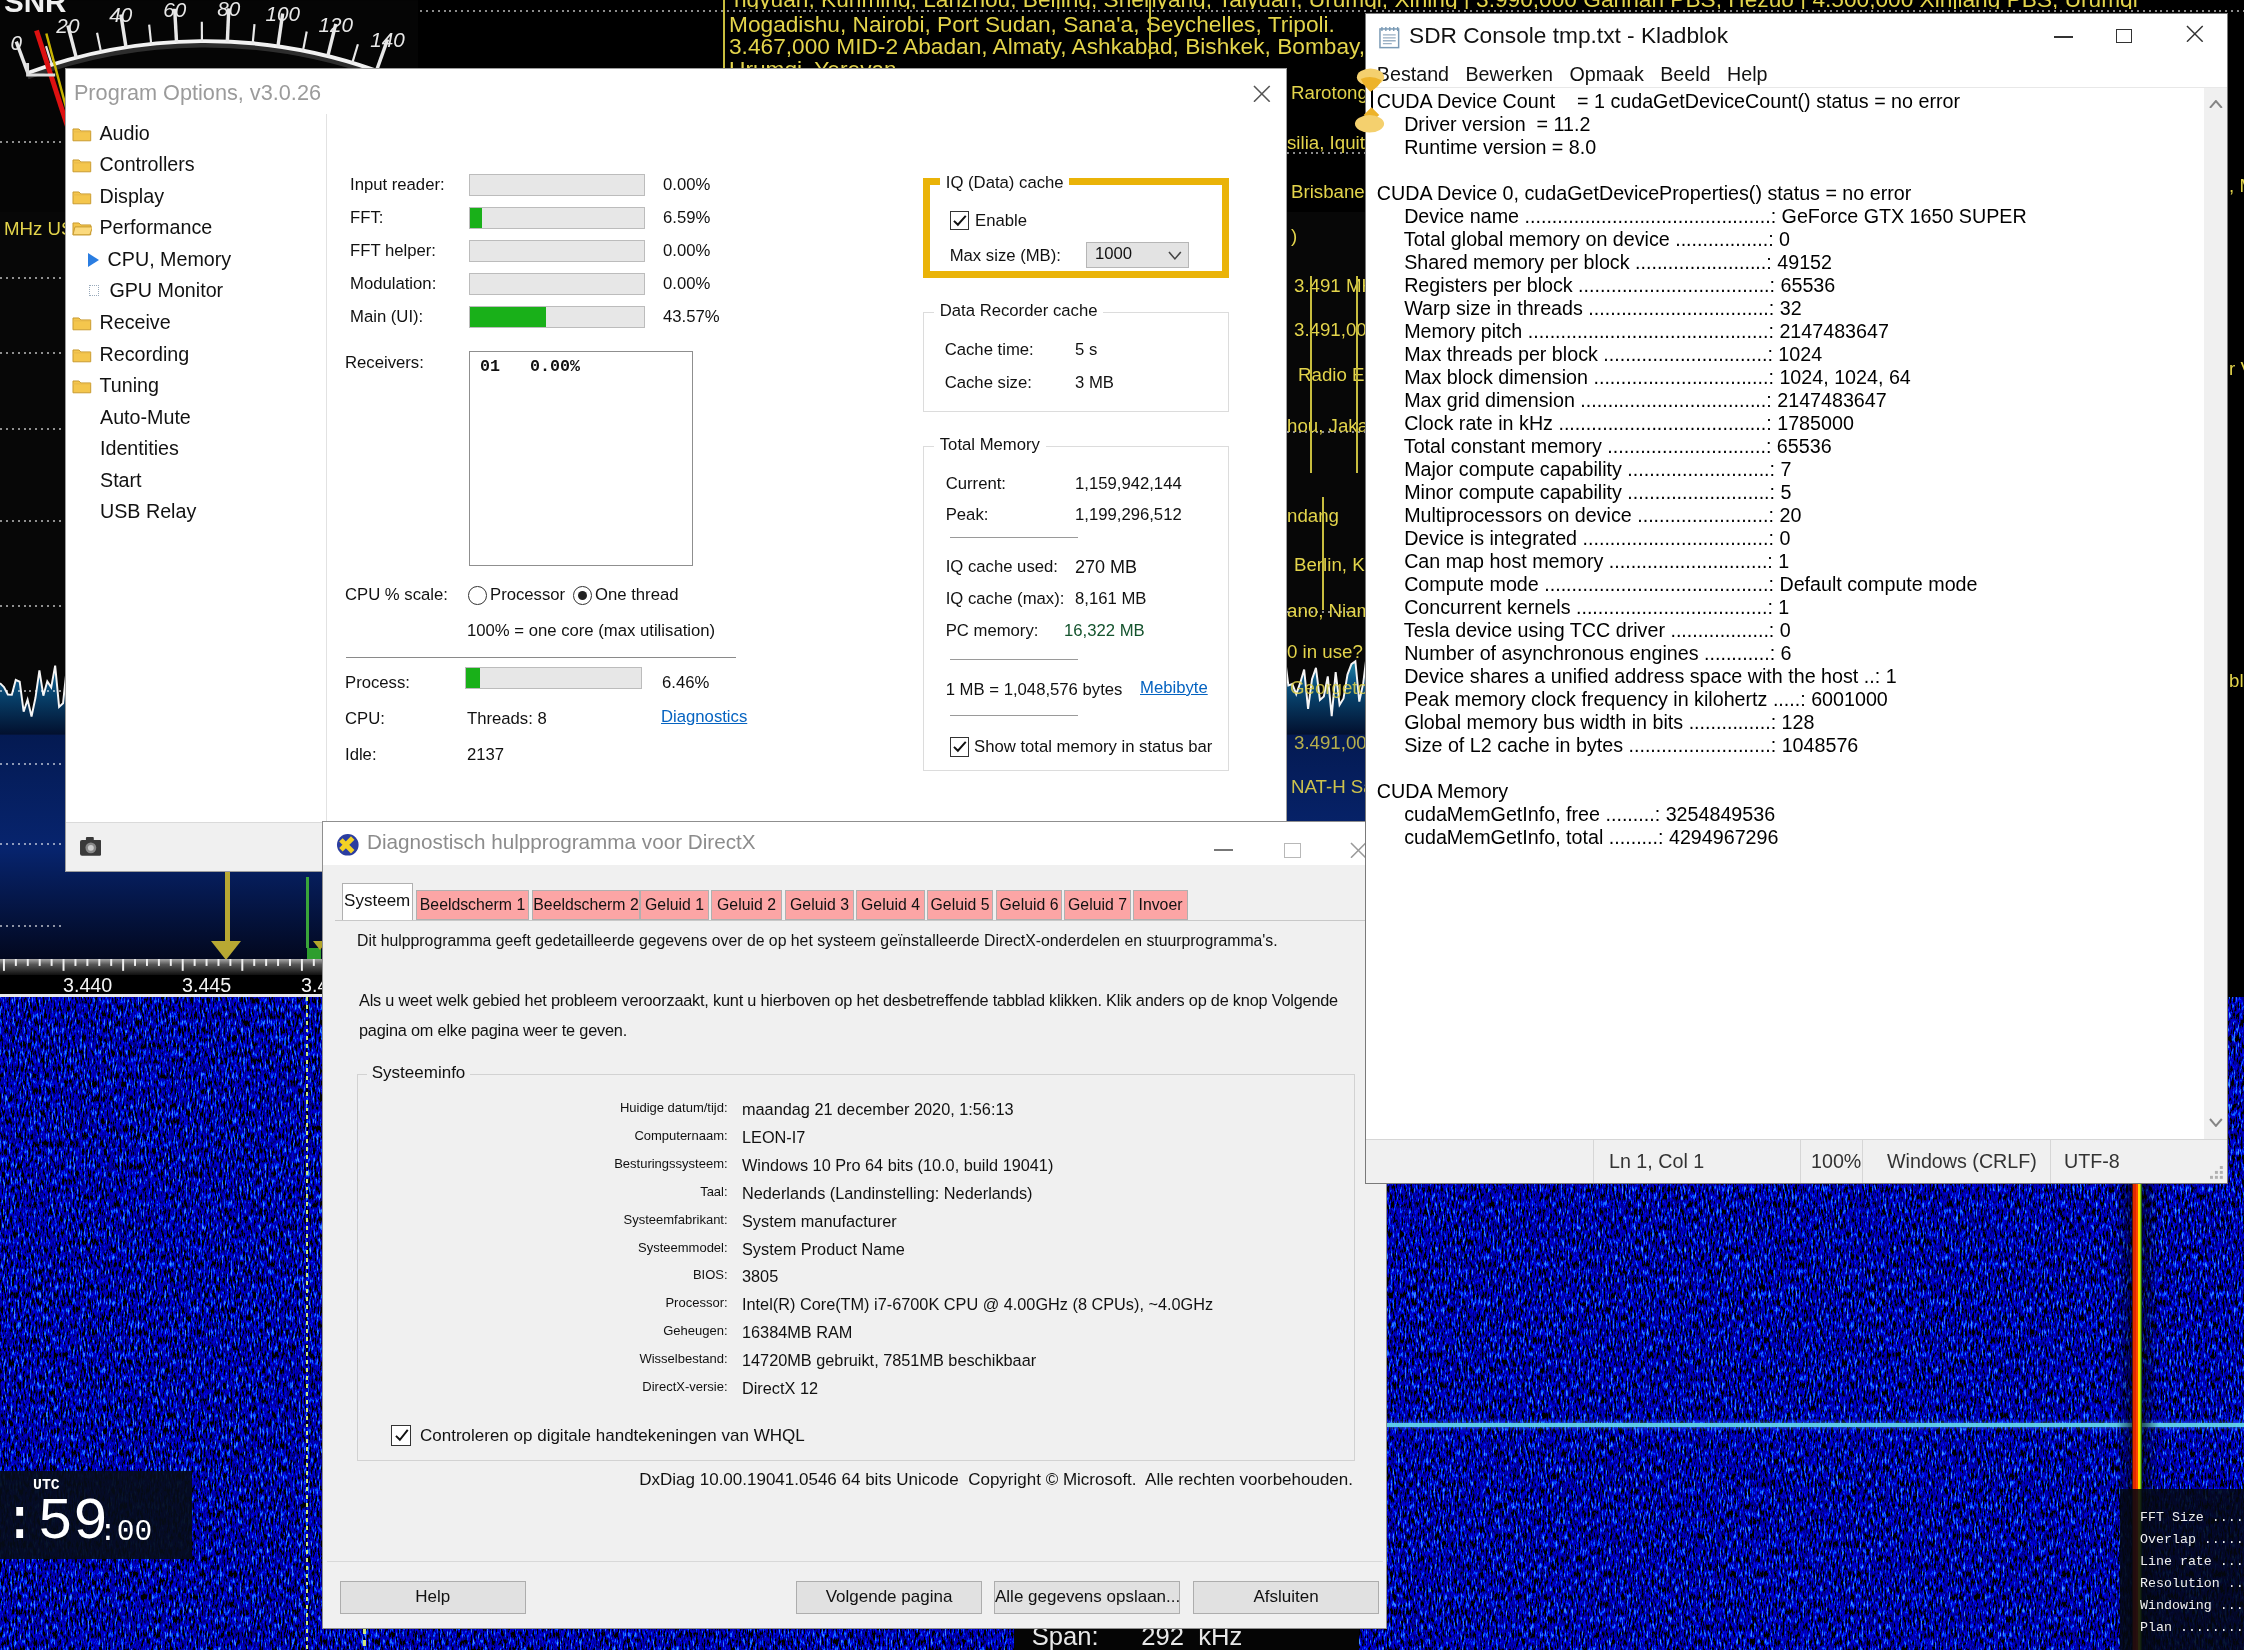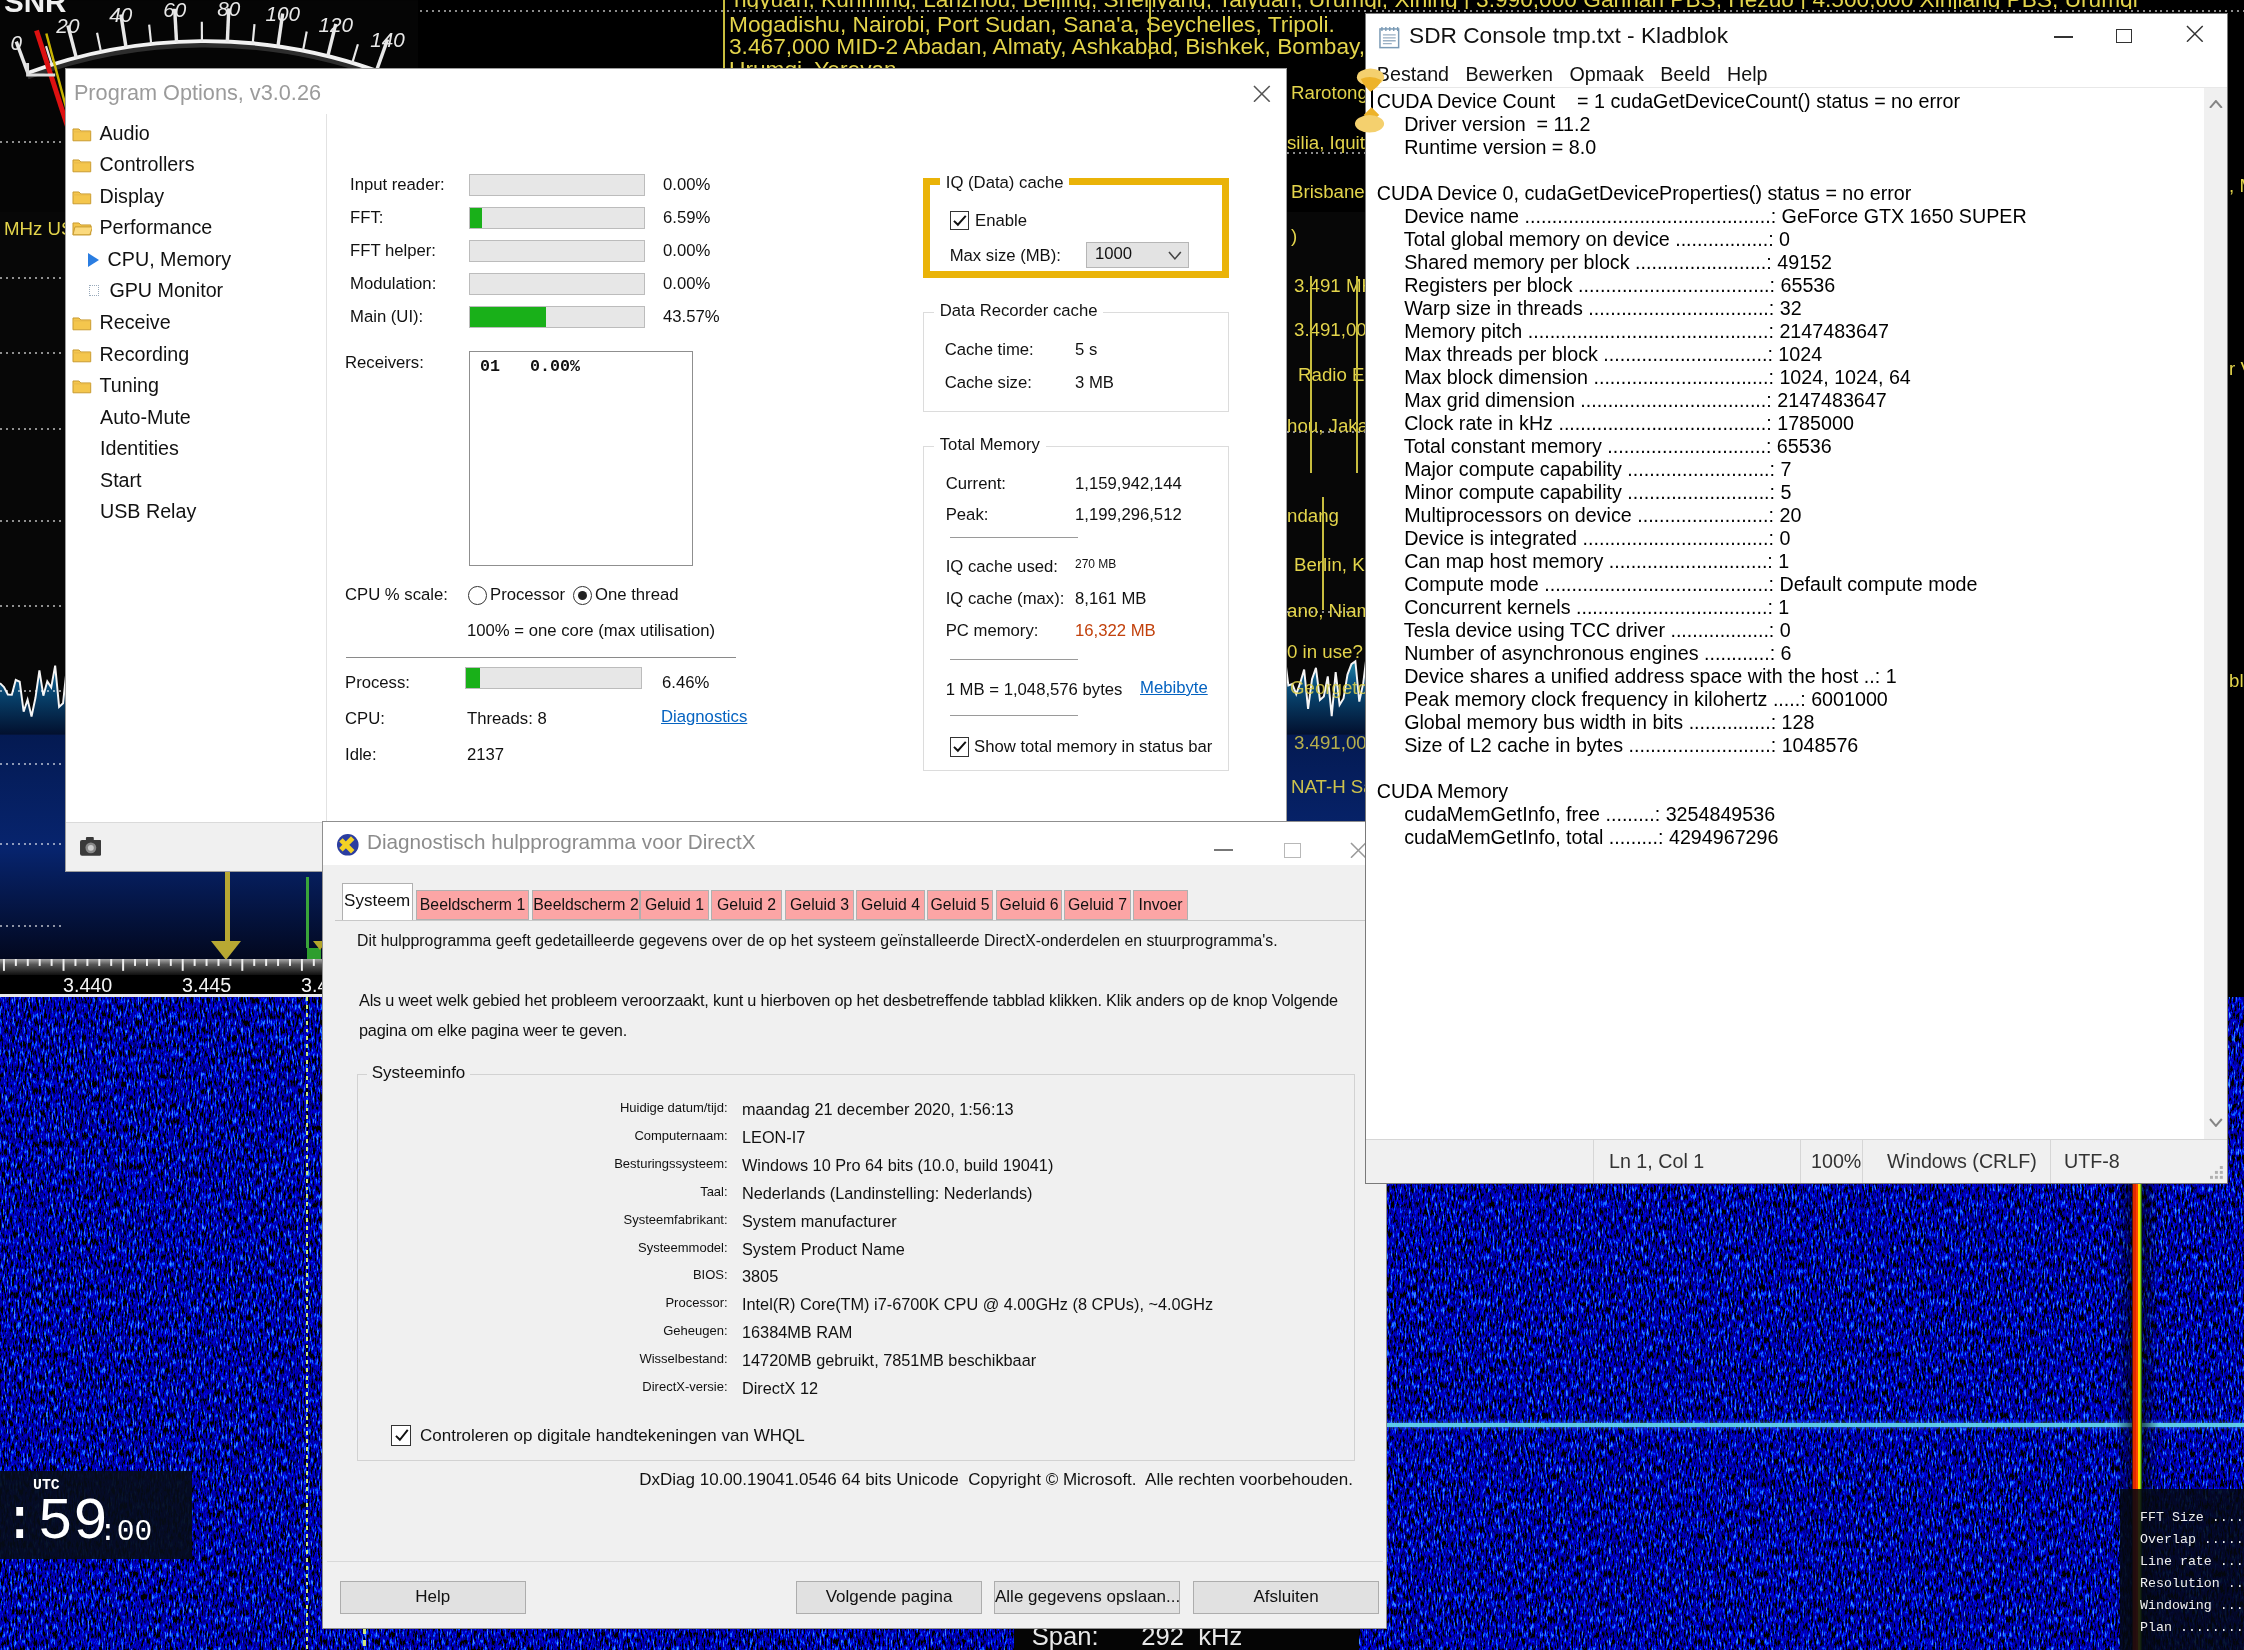--- a/index.html
+++ b/index.html
@@ -403,25 +403,25 @@
   </div>
 
   <div class="abs" style="left:857px;top:377px;width:306px;height:325px;border:1px solid #dcdcdc;">
     <div class="abs" style="left:9.9px;top:-11.8px;background:#fff;padding:0 5.9px;font-size:16.7px;color:#111;">Total Memory</div>
     <div class="abs" style="left:21.7px;top:26.6px;font-size:16.7px;color:#111;">Current:</div>
     <div class="abs" style="left:151px;top:26.6px;font-size:16.7px;color:#111;">1,159,942,144</div>
     <div class="abs" style="left:21.7px;top:58px;font-size:16.7px;color:#111;">Peak:</div>
     <div class="abs" style="left:151px;top:58px;font-size:16.7px;color:#111;">1,199,296,512</div>
     <div class="abs" style="left:25.6px;top:90px;width:128px;height:1px;background:#9a9a9a"></div>
     <div class="abs" style="left:21.7px;top:110px;font-size:16.7px;color:#111;">IQ cache used:</div>
-    <div class="abs" style="left:151px;top:110px;font-size:12px;color:#111;">270 MB</div>
+    <div class="abs" style="left:151px;top:110px;font-size:18px;color:#111;">270 MB</div>
     <div class="abs" style="left:21.7px;top:142px;font-size:16.7px;color:#111;">IQ cache (max):</div>
     <div class="abs" style="left:151px;top:142px;font-size:16.7px;color:#111;">8,161 MB</div>
     <div class="abs" style="left:21.7px;top:174px;font-size:16.7px;color:#111;">PC memory:</div>
-    <div class="abs" style="left:151px;top:174px;font-size:16.7px;color:#c2410c;">16,322 MB</div>
+    <div class="abs" style="left:140px;top:174px;font-size:16.7px;color:#14532d;">16,322 MB</div>
     <div class="abs" style="left:25.6px;top:212px;width:128px;height:1px;background:#9a9a9a"></div>
     <div class="abs" style="left:21.7px;top:233px;font-size:16.7px;color:#111;">1 MB = 1,048,576 bytes</div>
     <div class="abs" style="left:216px;top:231px;font-size:16.7px;color:#0563c1;text-decoration:underline;">Mebibyte</div>
     <div class="abs" style="left:25.6px;top:268px;width:128px;height:1px;background:#9a9a9a"></div>
     <div class="abs" style="left:25.6px;top:290px;width:19.7px;height:19.7px;border:1px solid #333;background:#fff;">
       <svg width="17.7" height="17.7" viewBox="0 0 18 18">
             <path d="M3,9 L7,13 L15,4" stroke="#111" stroke-width="2" fill="none"></path>
           </svg>
     </div>
     <div class="abs" style="left:50px;top:290px;font-size:16.7px;color:#111;">Show total memory in status bar</div>

